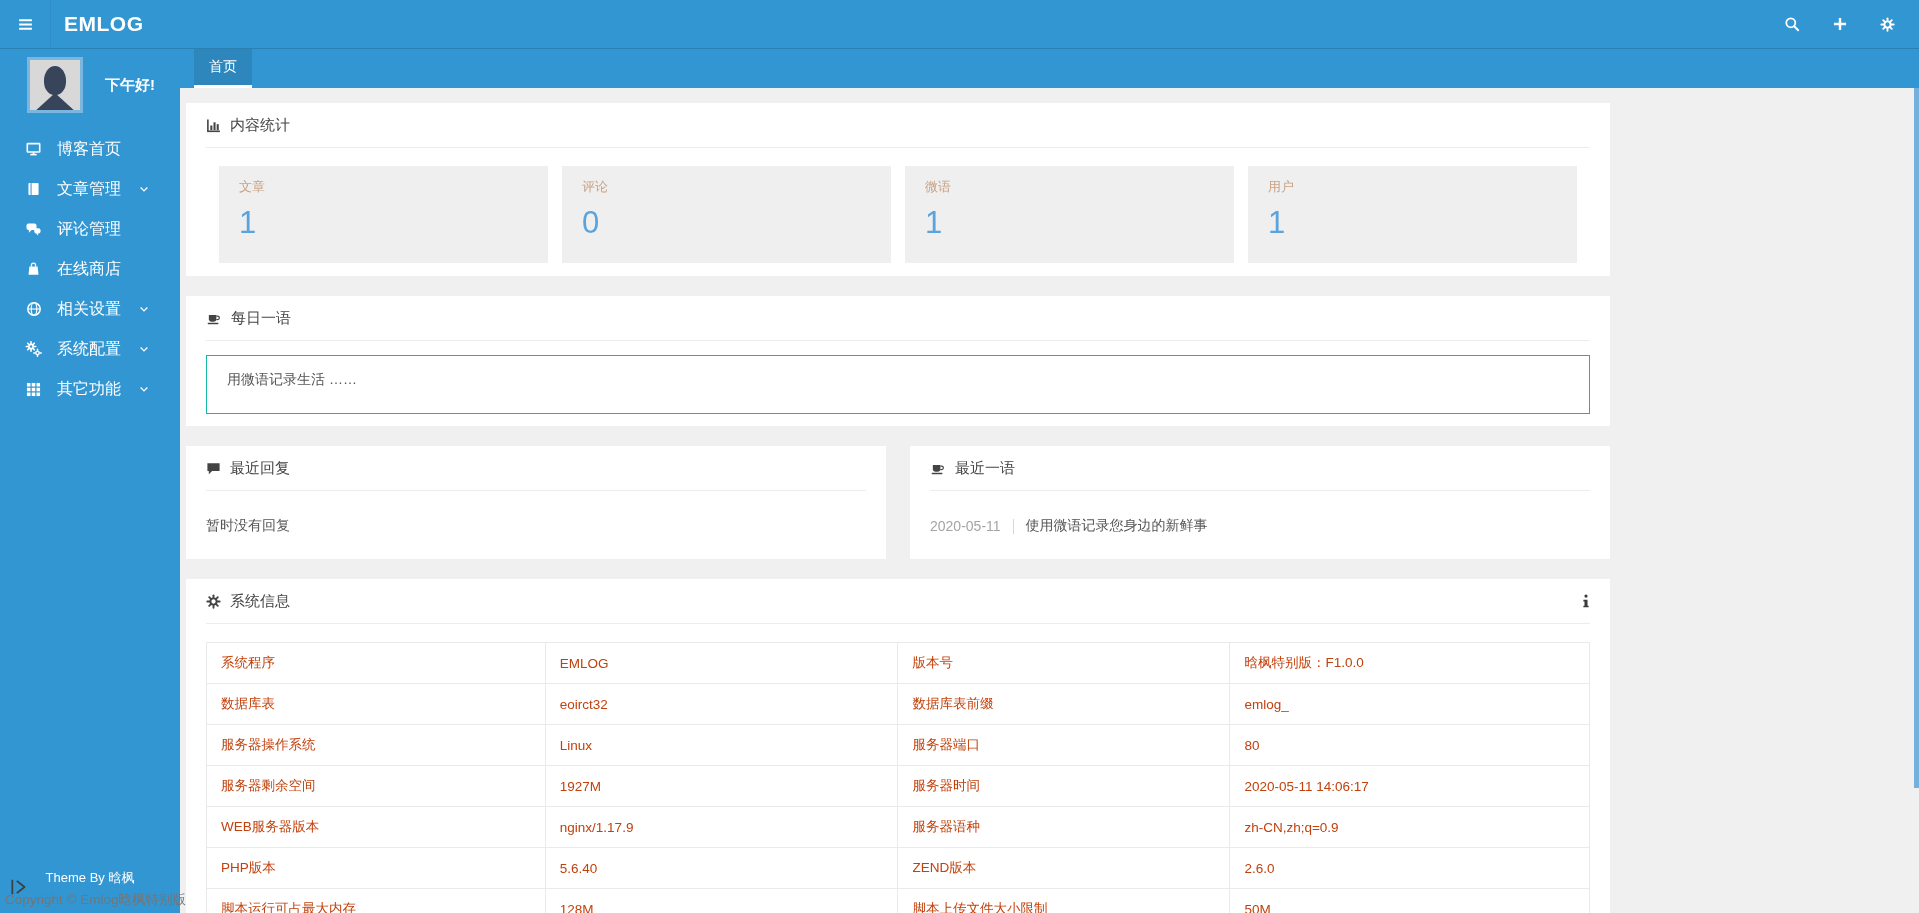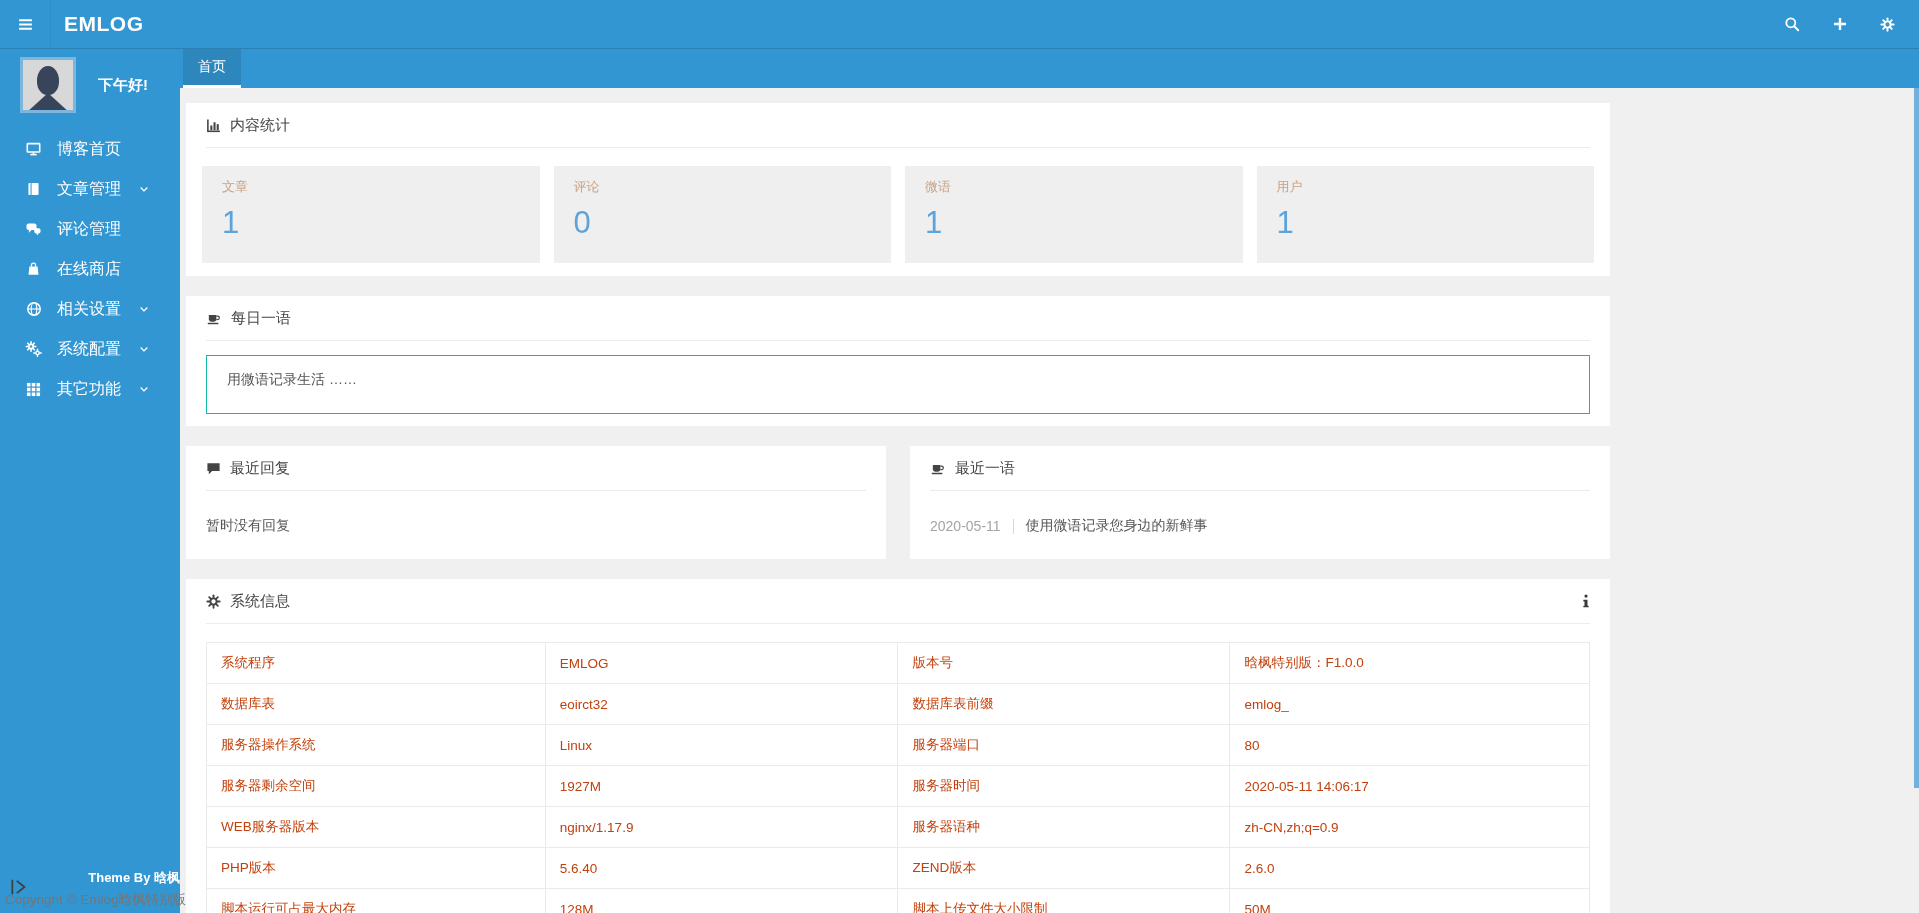--- a/index.html
+++ b/index.html
@@ -10,54 +10,54 @@
   .topbar{position:absolute;left:0;top:0;width:1919px;height:48px;background:#3296d3;
           border-bottom:1px solid #2a80b3;display:flex;align-items:center;z-index:20}
   .hamburger{width:50px;height:48px;display:flex;align-items:center;justify-content:center;
              color:#fff;cursor:pointer;border-right:1px solid rgba(0,0,0,.05)}
   .brand{color:#fff;font-size:21px;font-weight:bold;margin-left:13px;letter-spacing:.5px}
   .topbar-icons{margin-left:auto;display:flex;align-items:center;gap:32px;padding-right:24px;color:#fff}
   .tb-icon{cursor:pointer;display:flex}
 
   
   .sidebar{position:absolute;left:0;top:49px;width:180px;height:864px;background:#3296d3;z-index:10}
-  .profile{display:flex;align-items:center;padding:8px 0 0 20px}
+  .profile{display:flex;align-items:center;padding:8px 0 0 27px}
   .avatar{width:50px;height:50px;border:3px solid #7cb6de;background:#d8d8d8;position:relative;
           overflow:hidden;cursor:pointer;flex:0 0 auto}
   .avatar .head{position:absolute;left:14px;top:6px;width:22px;height:29px;
                 border-radius:50% 50% 46% 46%;background:#37445a}
   .avatar .shoulders{position:absolute;left:3px;top:33px;width:44px;height:20px;background:#37445a;
                 clip-path:polygon(50% 0,100% 100%,0 100%)}
   .greeting{color:#fff;font-size:15px;font-weight:bold;margin-left:22px}
   .menu{margin-top:16px}
   .menu-item{height:40px;display:flex;align-items:center;padding:0 30px 0 24px;color:#fff;
              font-size:16px;cursor:pointer}
   .mi-icon{width:19px;display:flex;justify-content:center;margin-right:14px}
   .mi-chevron{margin-left:auto;display:flex}
-  .theme-line{position:absolute;left:0;bottom:26px;width:180px;text-align:right;color:#fff;
-              font-size:13px;font-weight:bold}
+  .theme-line{position:absolute;left:0;bottom:26px;width:180px;text-align:center;color:#fff;
+              font-size:13px;font-weight:normal}
   .copyright{position:absolute;left:5px;bottom:4px;width:260px;color:#757575;font-size:13.5px;
              font-weight:normal;z-index:30;white-space:nowrap}
   .collapse-handle{position:absolute;left:9px;bottom:16px;color:#3f3f3f;cursor:pointer;z-index:31;display:flex}
 
   
   .tabstrip{position:absolute;left:180px;top:49px;width:1739px;height:39px;background:#3296d3;z-index:5}
-  .tab{display:inline-flex;align-items:center;justify-content:center;margin-left:3px;height:36px;
+  .tab{display:inline-flex;align-items:center;justify-content:center;margin-left:14px;height:36px;
        padding:0 15px;background:#2d87bd;border-bottom:3px solid #fff;color:#fff;font-size:14px;cursor:pointer}
 
   
   .main{position:absolute;left:180px;top:88px;width:1447px;height:825px;overflow:hidden;background:#f0f0f0}
   .cards{padding:15px 17px 0 6px}
   .card{background:#fff;margin-bottom:20px}
   .card-header{margin:0 20px;padding:13px 0 12px;border-bottom:1px solid #ececec;display:flex;
                align-items:center;font-size:15px;color:#454545}
   .card-header .hd-icon{display:flex;margin-right:9px;color:#444}
   .hd-right{margin-left:auto;display:flex;cursor:pointer;color:#3a3a3a}
 
-  .stats-body{display:flex;gap:14px;padding:18px 16px 13px}
+  .stats-body{display:flex;gap:14px;padding:18px 33px 13px}
   .stat{flex:1;background:#efefef;padding:12px 20px 22px;cursor:pointer}
   .stat-label{font-size:13px;color:#c8a284}
   .stat-value{font-size:31px;color:#5ba3dc;margin-top:9px}
 
   .daily-body{padding:14px 20px 12px}
   .quote{border:1px solid #14b8a6;padding:15px 20px 24px;font-size:14px;color:#555}
 
   .row3{display:flex;gap:24px}
   .row3 .card{flex:1}
   .simple-body{padding:26px 20px 24px;font-size:14px;color:#555}

